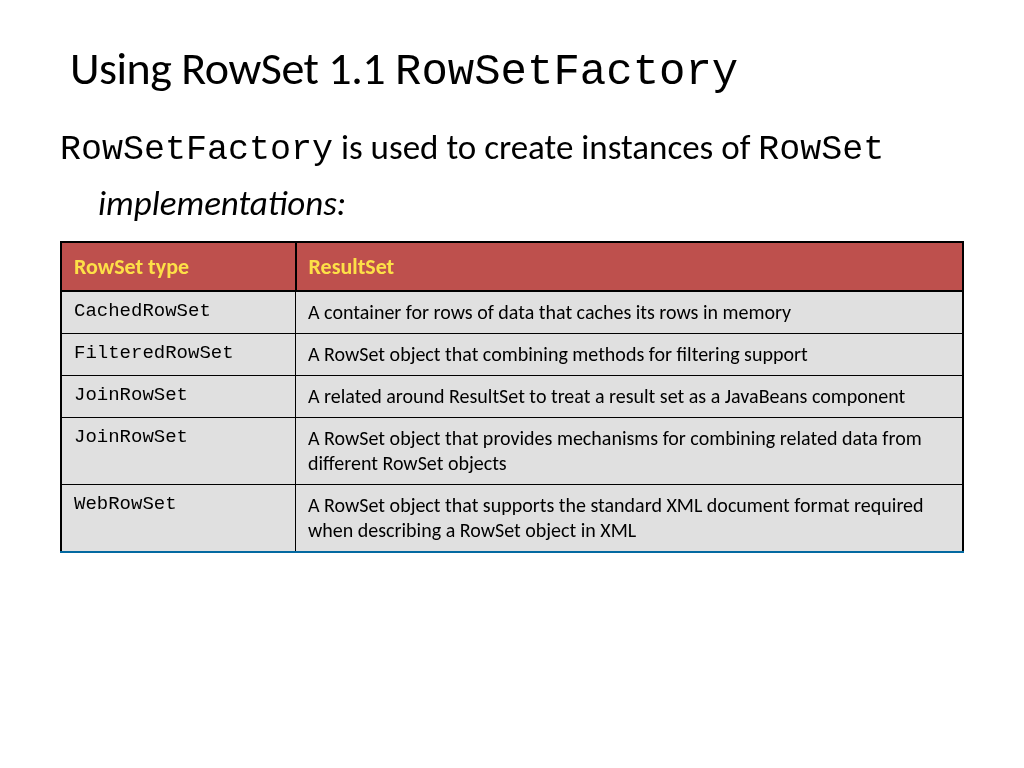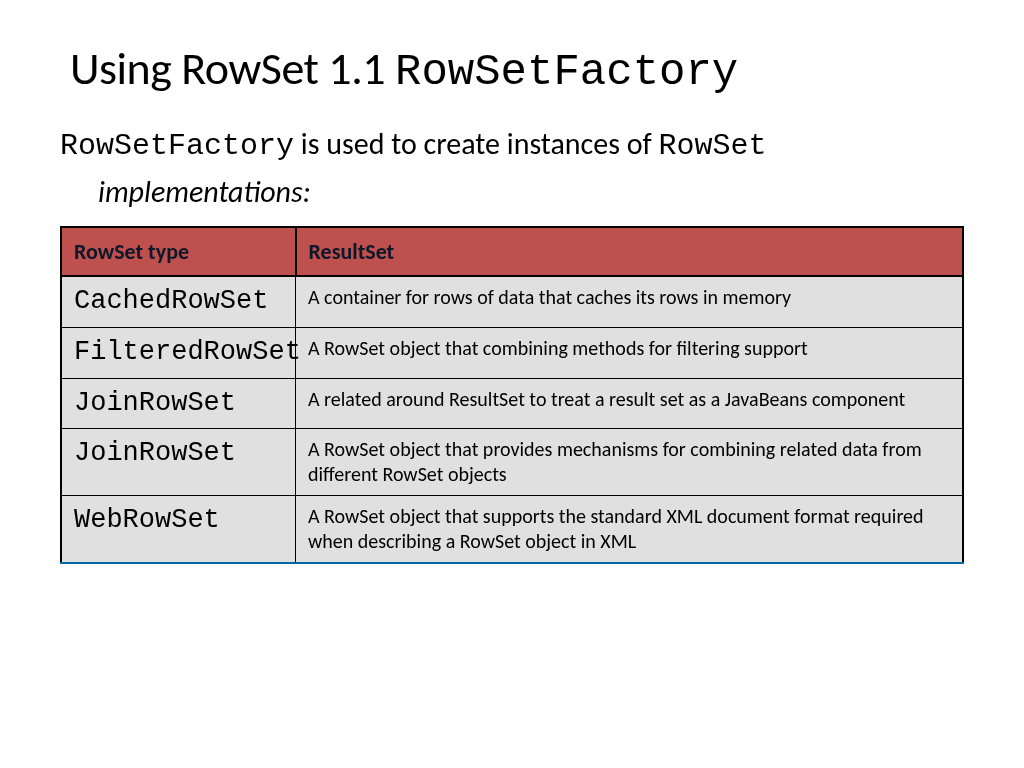--- a/index.html
+++ b/index.html
@@ -20,21 +20,21 @@
     letter-spacing: -0.5px;
     margin-bottom: 24px;
     padding-left: 10px;
   }
   h1 .mono {
     font-family: "Courier New", Courier, monospace;
     font-size: 44px;
     letter-spacing: 0;
   }
   .subtitle {
-    font-size: 30px;
+    font-size: 35px;
     font-weight: 400;
     line-height: 1.5;
     margin-bottom: 12px;
     padding-left: 0;
   }
   .subtitle .mono {
     font-family: "Courier New", Courier, monospace;
   }
   .subtitle .indent {
     display: block;
@@ -43,42 +43,42 @@
   }
   table {
     width: 100%;
     border-collapse: collapse;
     table-layout: fixed;
   }
   col.col-type { width: 26%; }
   col.col-desc { width: 74%; }
   thead th {
     background: #be504d;
-    color: #0f172a;
+    color: #fde047;
     font-weight: 700;
     text-align: left;
     font-size: 22px;
     padding: 10px 12px;
     border: 2px solid #000;
   }
   tbody td {
     background: #e0e0e0;
     border: 1px solid #000;
     padding: 8px 12px;
     vertical-align: top;
     font-size: 20px;
     line-height: 1.25;
   }
   tbody tr:first-child td { border-top: 2px solid #000; }
   tbody td:first-child { border-left: 2px solid #000; }
   tbody td:last-child { border-right: 2px solid #000; }
   tbody tr:last-child td { border-bottom: 2px solid #0369a1; }
   td.type-cell {
     font-family: "Courier New", Courier, monospace;
-    font-size: 27px;
+    font-size: 19px;
   }
 </style>
 </head>
 <body>
 
 <div class="slide">
 
   <h1>
     <span>Using RowSet 1.1 </span><span class="mono">RowSetFactory</span>
   </h1>

